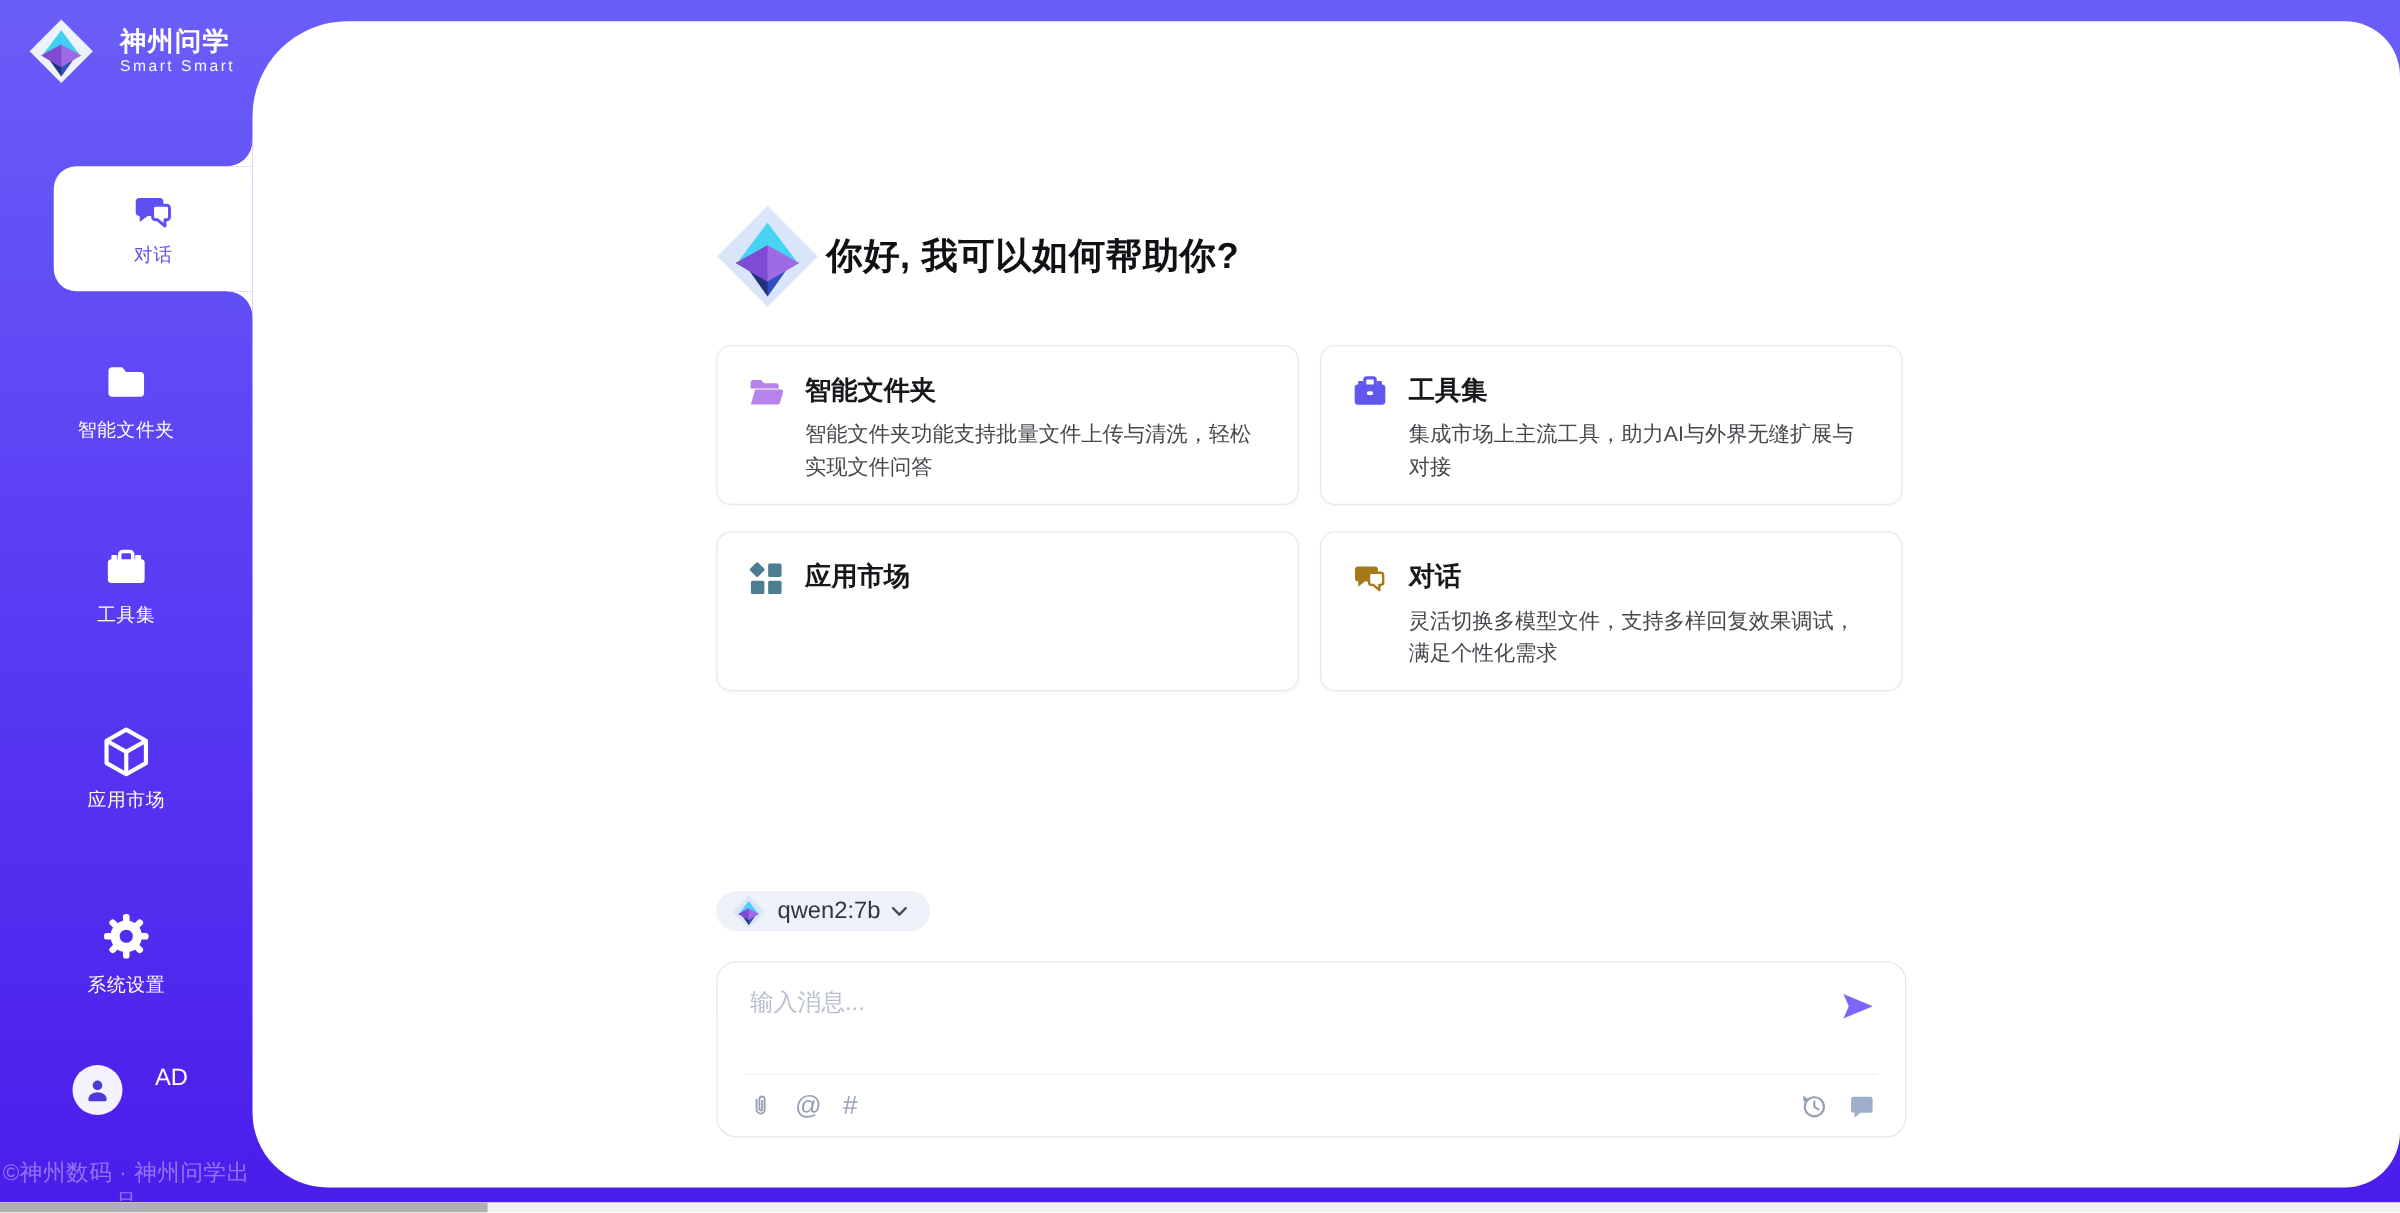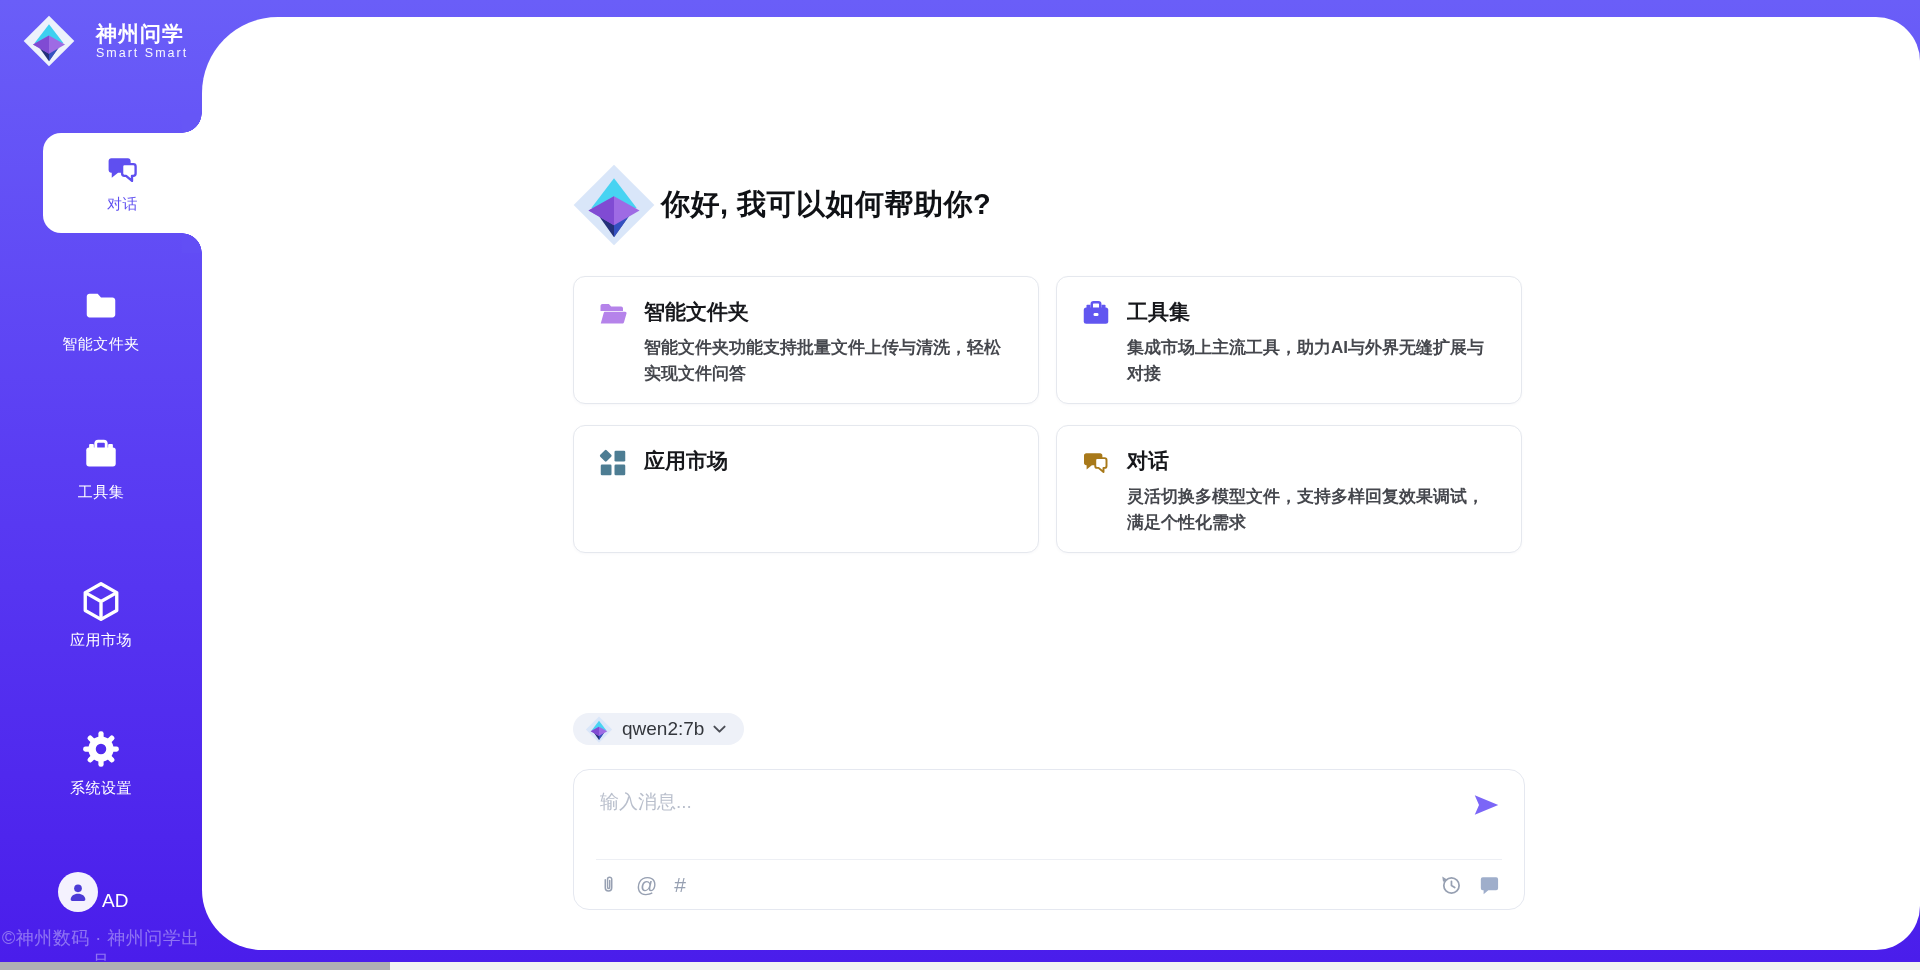--- a/index.html
+++ b/index.html
@@ -34,38 +34,38 @@
     left:43px; width:159px; top:133px; height:100px; background:#fff;
     border-radius:18px 0 0 18px; color:#5F4FF0; justify-content:center; gap:7px;
   }
   .curve { position:absolute; left:182px; width:20px; height:20px; }
   .curve.top    { top:113px; background:radial-gradient(circle at 0% 0%,   #6656F6 0 19.5px, #ffffff 20px); }
   .curve.bottom { top:233px; background:radial-gradient(circle at 0% 100%, #624EF5 0 19.5px, #ffffff 20px); }
   .nav-folders  { top:288px; }
   .nav-tools    { top:436px; }
   .nav-market   { top:580px; }
   .nav-settings { top:728px; }
-  .user-row { position:absolute; left:58px; top:872px; display:flex; align-items:flex-end; gap:4px; cursor:pointer; }
+  .user-row { position:absolute; left:58px; top:852px; display:flex; align-items:flex-start; gap:26px; cursor:pointer; }
   .avatar { width:40px; height:40px; border-radius:50%; background:#F4F2FE; display:flex; align-items:center; justify-content:center; }
   .user-name { font-size:19px; color:#fff; }
   .copyright { position:absolute; left:0; top:926px; width:202px; text-align:center; font-size:18px; color:rgba(255,255,255,.38); letter-spacing:.5px; }
   
   .greeting { position:absolute; left:369px; top:143px; display:flex; align-items:center; gap:4px; }
   .greeting-gem { width:86px; height:90px; }
   .greeting-title { font-size:29px; font-weight:700; color:#0F1115; letter-spacing:.5px; }
   
   .cards { position:absolute; left:371px; top:259px; display:grid; grid-template-columns:466px 466px; gap:21px 17px; }
   .card {
     height:128px; background:#fff; border:1px solid #E5E8EE; border-radius:12px;
     padding:21px 24px; display:flex; gap:16px; cursor:pointer;
     box-shadow:0 1px 3px rgba(40,40,80,.03);
   }
   .card-icon { width:30px; height:30px; flex:none; margin-top:1px; }
   .card-title { font-size:21px; font-weight:700; color:#17181C; margin:0 0 9px 0; }
-  .card-desc { font-size:17px; color:#45474D; line-height:1.5; margin:0;font-weight:bold; }
+  .card-desc { font-size:17px; color:#45474D; line-height:1.5; margin:0; }
   
   .model-pill {
     position:absolute; left:371px; top:696px; height:32px; padding:0 18px 0 12px;
     background:#EEF1F8; border-radius:23px; display:inline-flex; align-items:center; gap:9px; cursor:pointer;
   }
   .model-gem { width:28px; height:29px; }
   .model-name { font-size:19px; color:#33363C; }
   
   .composer {
     position:absolute; left:371px; top:752px; width:952px; height:141px;

